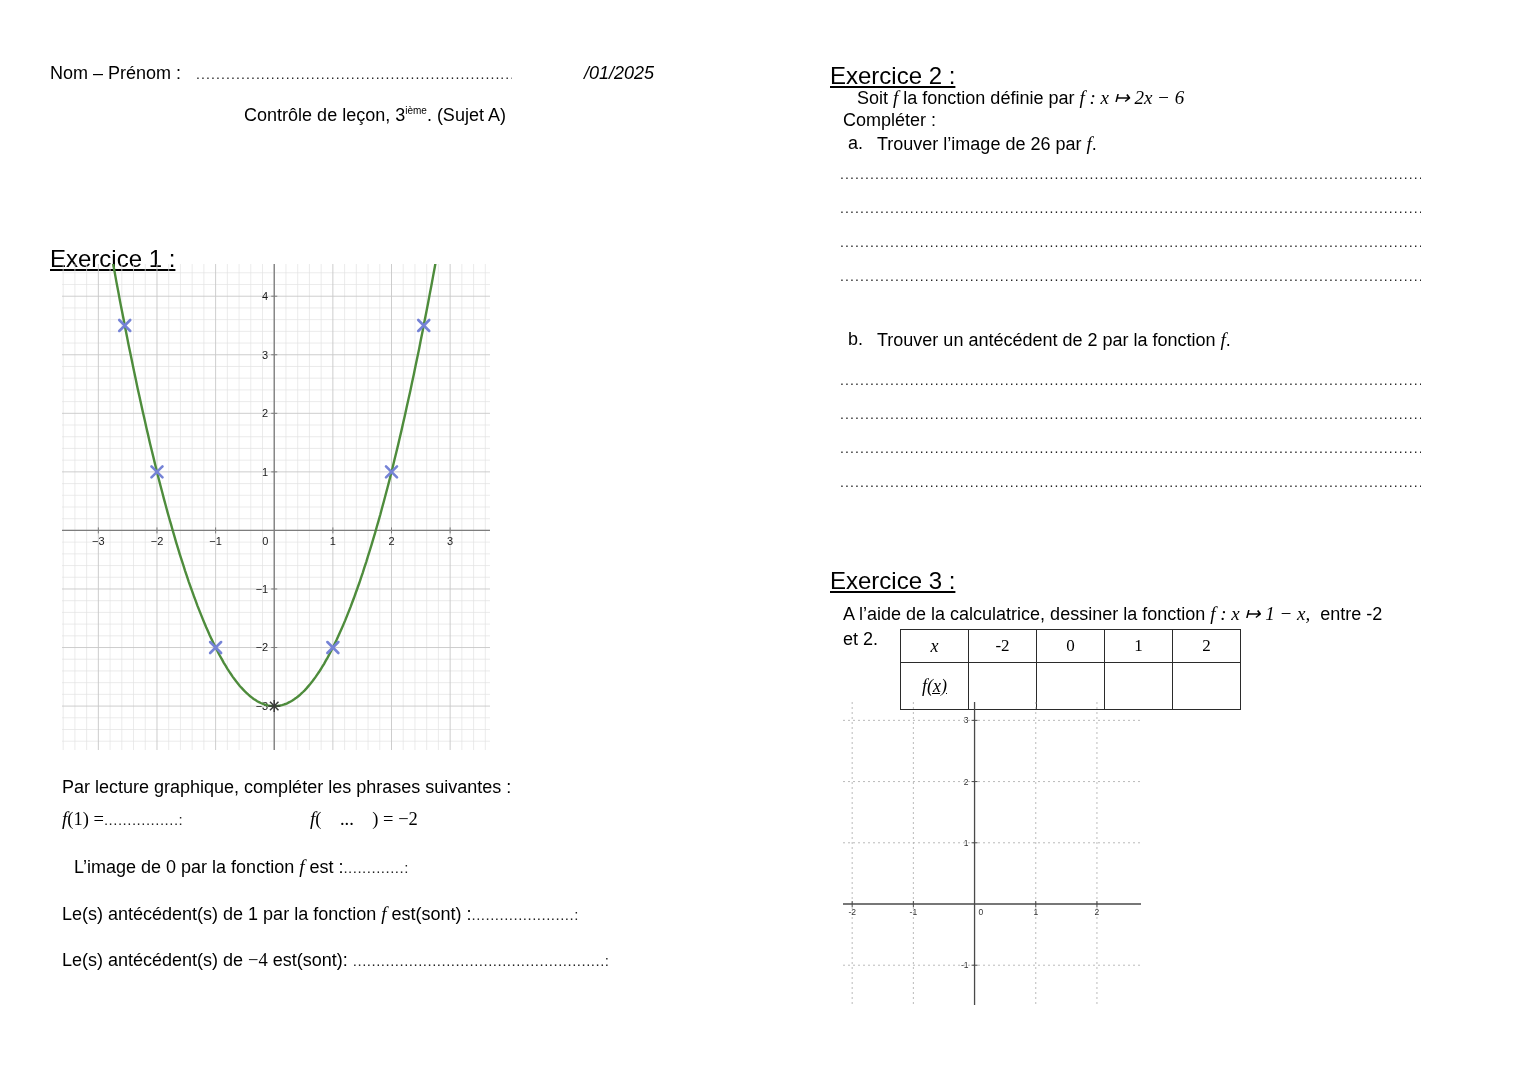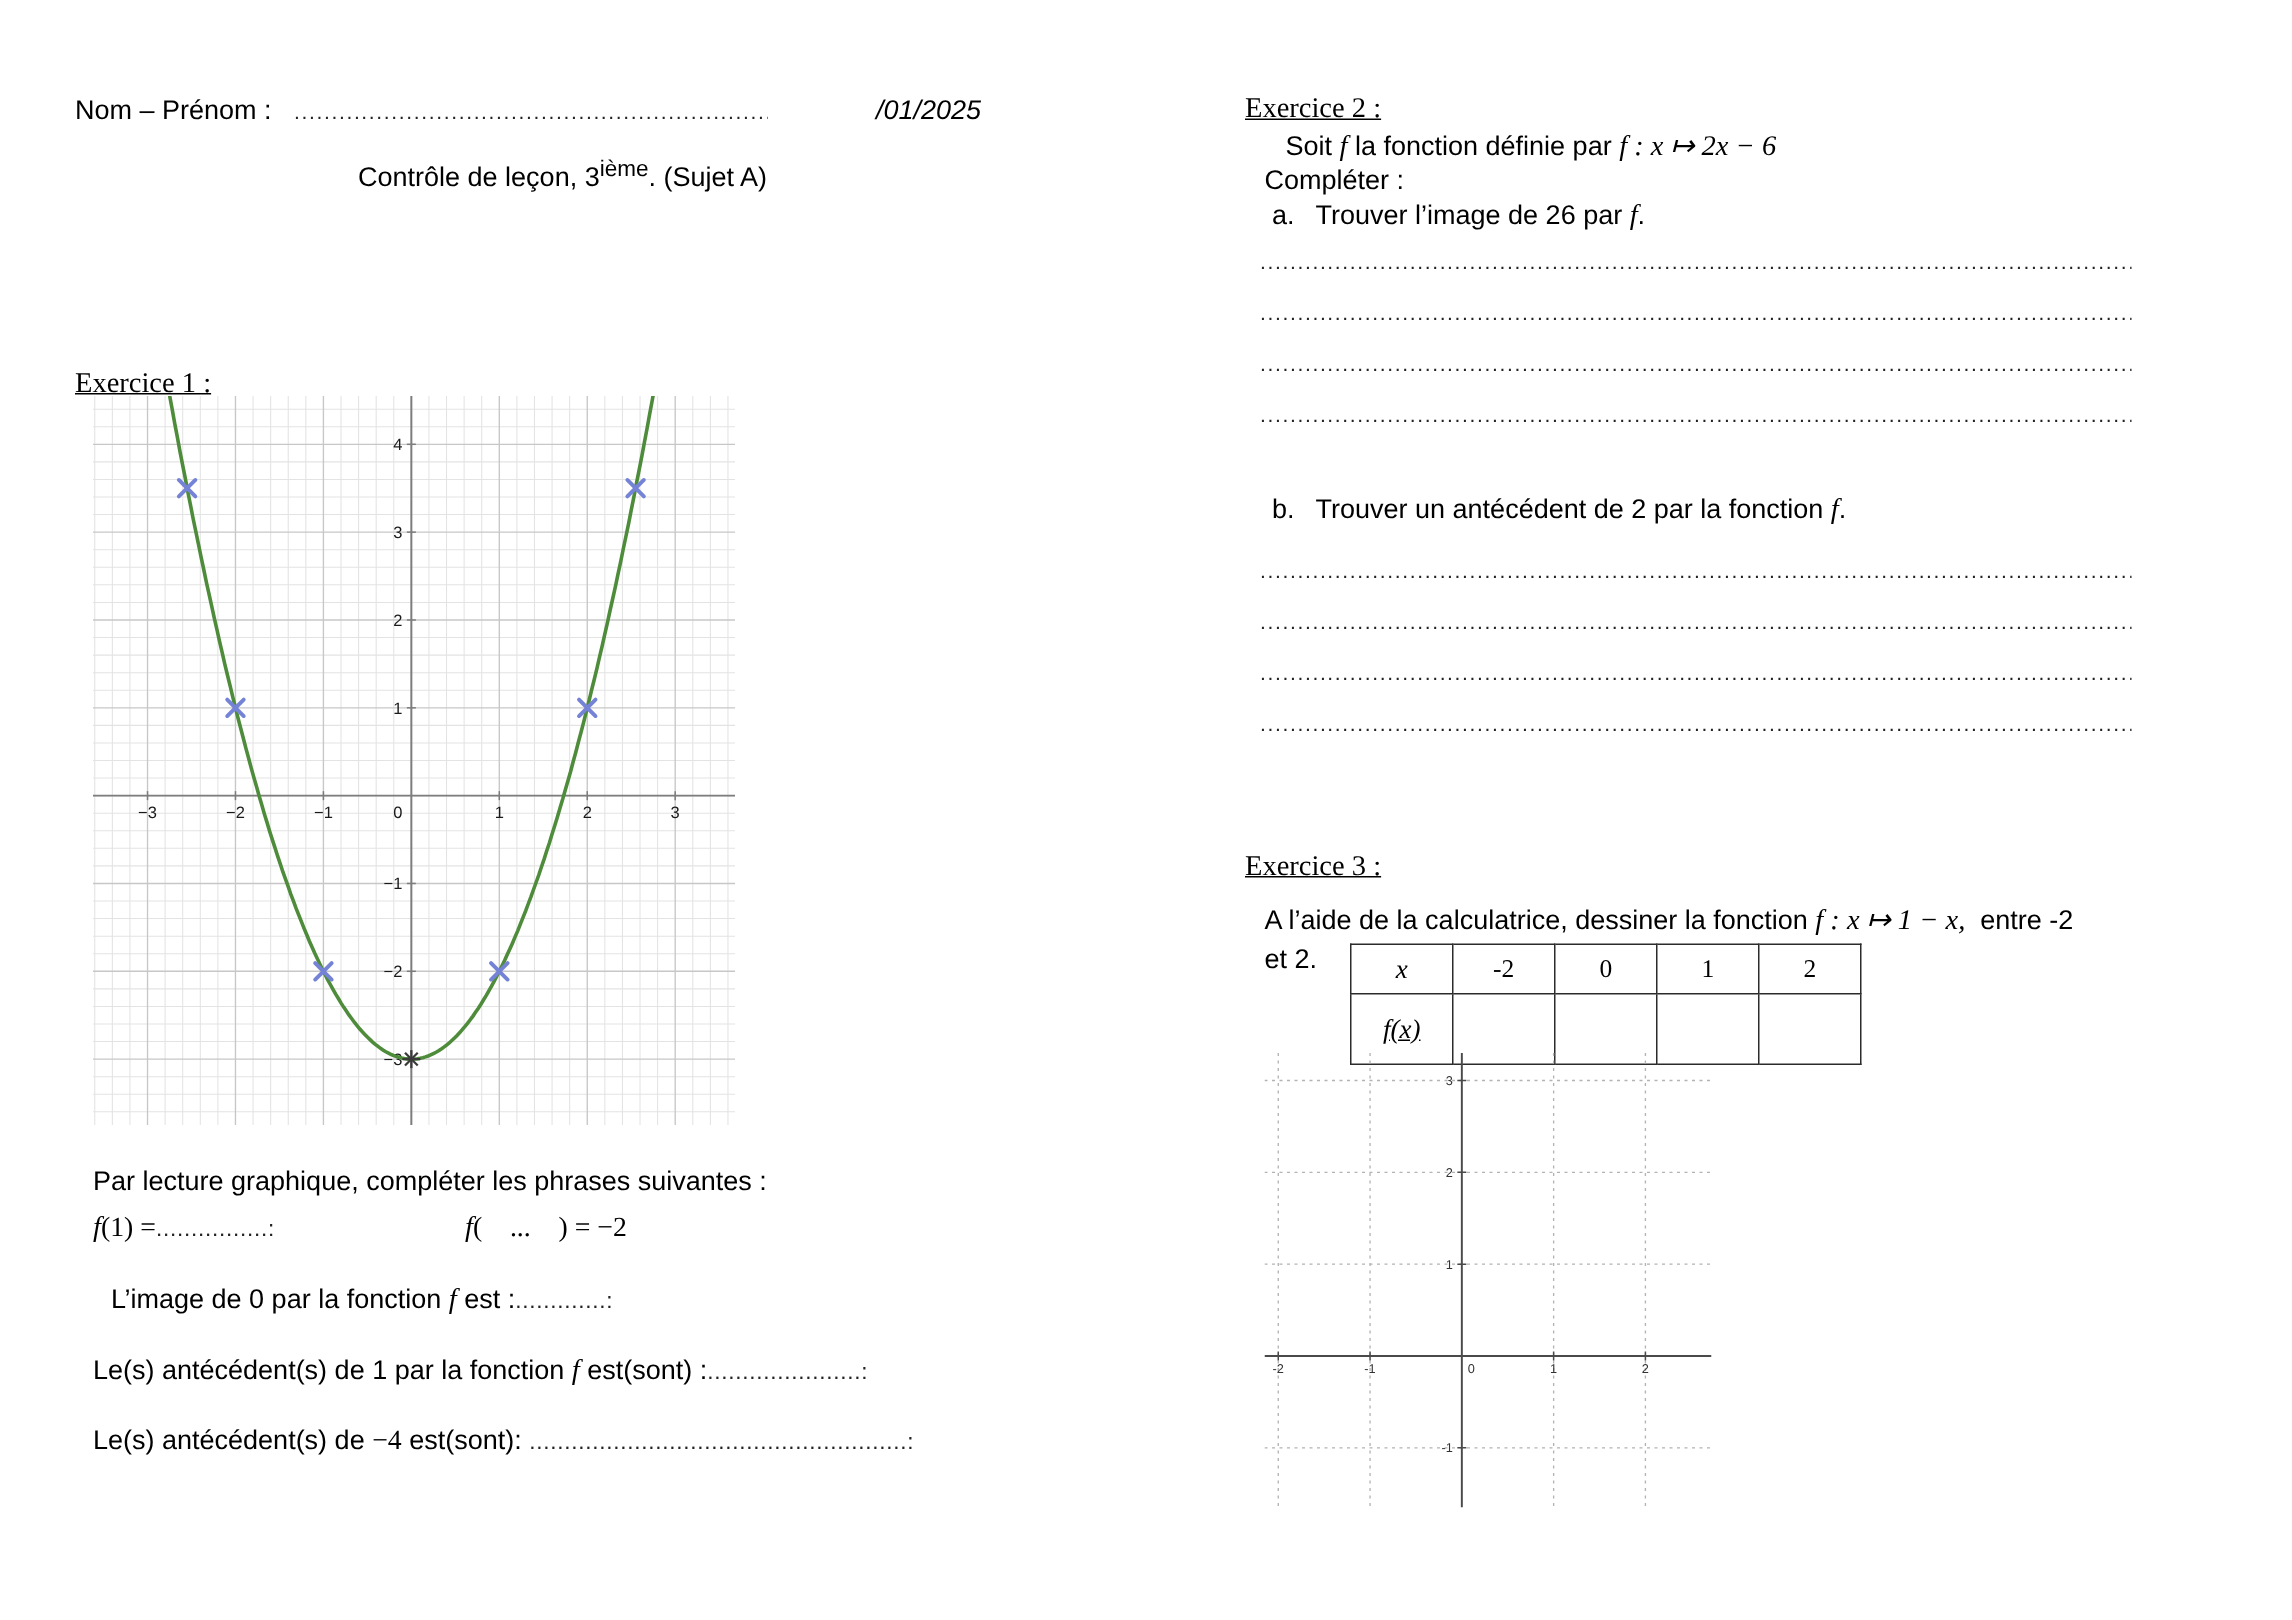--- a/index.html
+++ b/index.html
@@ -1,25 +1,25 @@
 <!DOCTYPE html>
 <html><head>
 <meta charset="utf-8">
 <style>
   html,body{margin:0;padding:0;}
   body{width:1528px;height:1080px;background:#ffffff;color:#000;
        font-family:"Liberation Sans",sans-serif;}
   .page{position:relative;width:1528px;height:1080px;background:#fff;overflow:hidden;}
   .abs{position:absolute;}
   .t{font-size:18px;line-height:1.25;}
-  .heading{font-size:19px;text-decoration:underline;font-family:Liberation Serif, serif;}
+  .heading{font-size:24px;text-decoration:underline;}
   .m{font-family:"Liberation Serif",serif;font-style:italic;font-size:19px;}
   .mn{font-family:"Liberation Serif",serif;font-style:normal;font-size:18.5px;}
   .pre{white-space:pre;}
-  sup.sp{font-size:15px;}
+  sup.sp{font-size:10px;}
   .dotline{overflow:hidden;white-space:nowrap;font-size:14px;letter-spacing:1.1px;color:#222;height:20px;}
   .dots-inline{font-size:15px;letter-spacing:0.5px;color:#222;}
   table.vals{border-collapse:collapse;table-layout:fixed;background:#fff;}
   table.vals td{border:1px solid #2b2b2b;width:65px;text-align:center;
                 font-family:"Liberation Serif",serif;font-size:17px;vertical-align:middle;}
   table.vals tr.hdr td{height:30px;}
   table.vals tr.body td{height:44px;text-decoration:underline;}
   table.vals td.m{font-size:18px;}
   svg text{font-family:"Liberation Sans",sans-serif;}
 </style>

